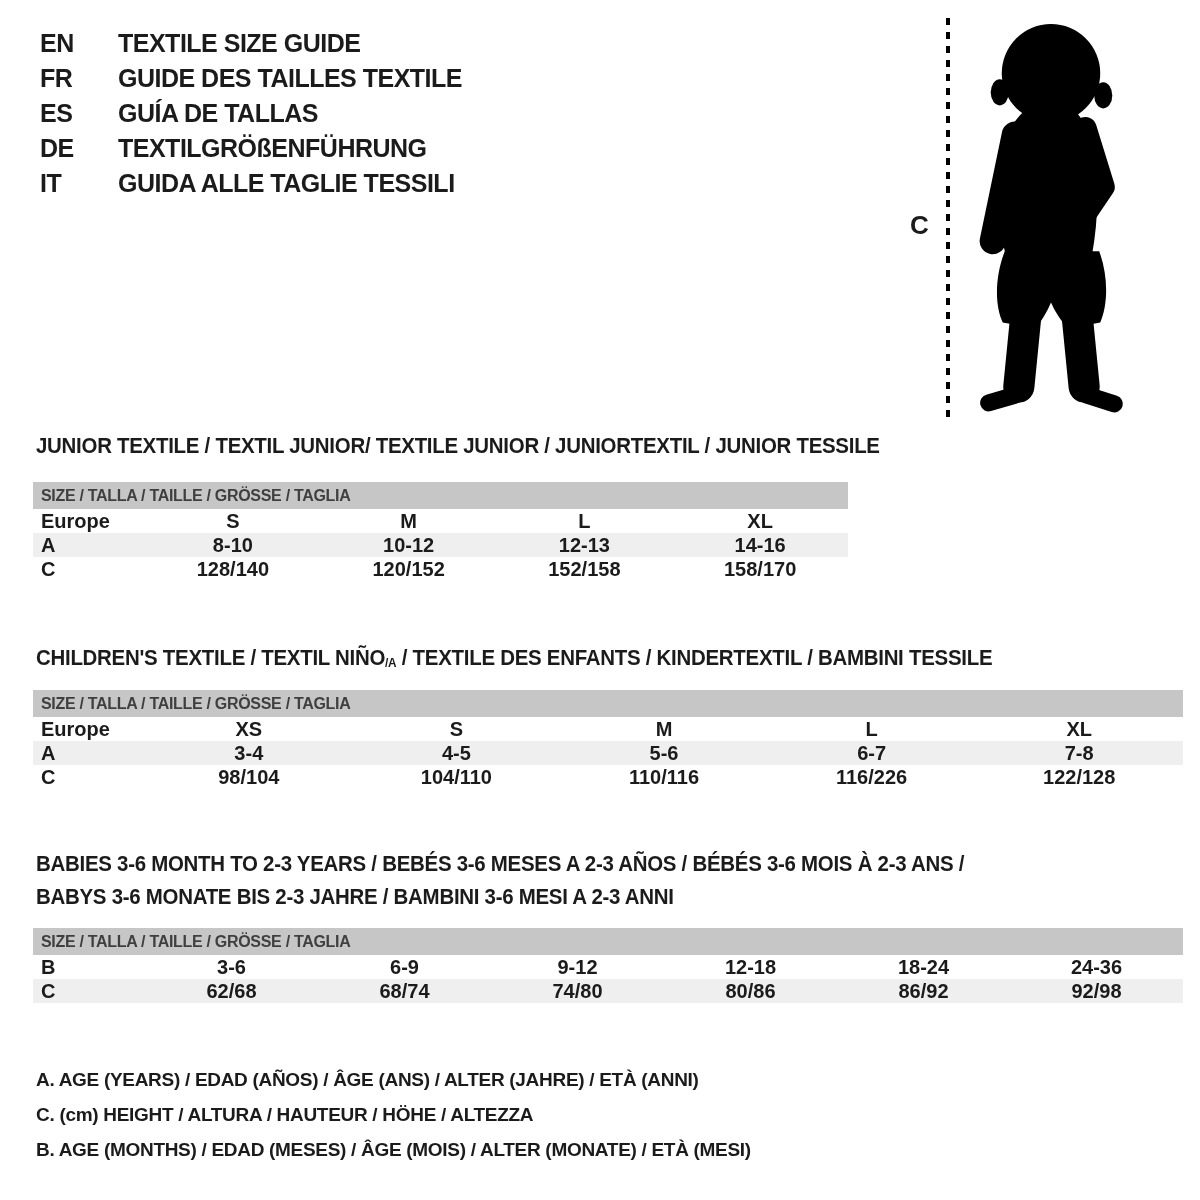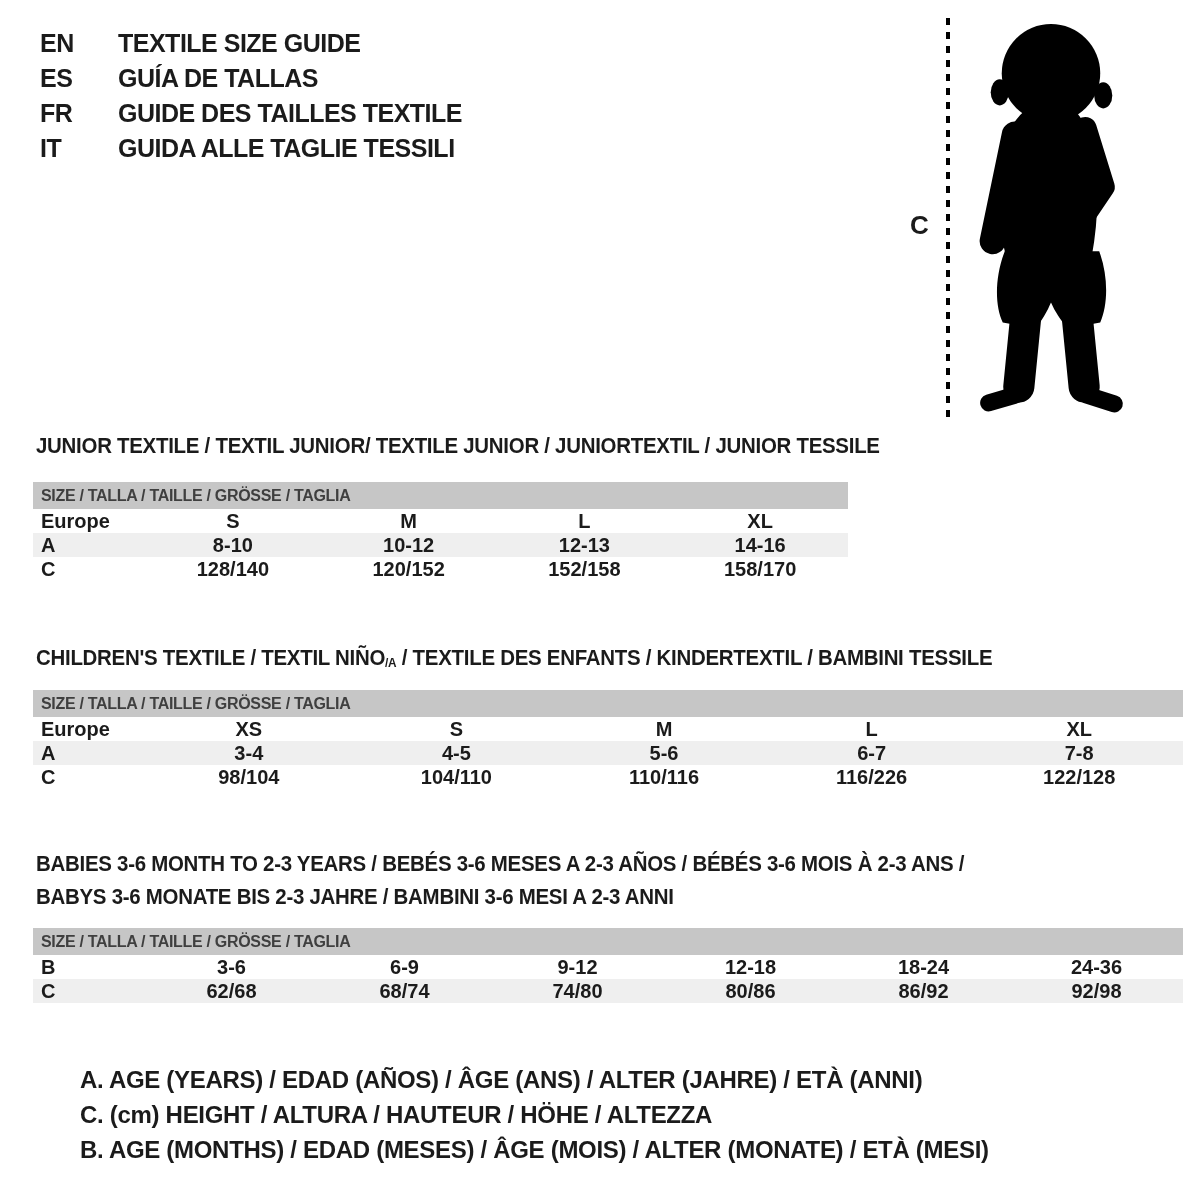--- a/index.html
+++ b/index.html
@@ -40,39 +40,43 @@
   table.sizes th {
     background:var(--table-header-bg,#c6c6c6); color:var(--table-header-text,#3f3f3f);
     text-align:left; font-size:16px; height:27px; padding:0 0 0 8px; letter-spacing:-0.3px;
   }
   table.sizes td { text-align:center; height:24px; vertical-align:middle; padding:0; }
   table.sizes td.lbl { text-align:left; padding-left:8px; }
   table.sizes tr.shade td { background:var(--row-shade-bg,#efefef); }
   col.c-lbl { width:112px; }
 
   
-  .legend { position:absolute; left:36px; top:1062px; font-size:24px; line-height:35px; letter-spacing:-0.3px;margin-left:44px; }
+  .legend { position:absolute; left:36px; top:1062px; font-size:19px; line-height:35px; letter-spacing:-0.3px; }
 </style>
 </head>
 <body>
 
 <div class="page">
 
   <div class="langs">
     <div class="lang-row">
       <span class="lang-code">EN</span>
       <span class="lang-label">TEXTILE SIZE GUIDE</span>
     </div>
     <div class="lang-row">
+      <span class="lang-code">FR</span>
+      <span class="lang-label">GUIDE DES TAILLES TEXTILE</span>
+    </div>
+    <div class="lang-row">
       <span class="lang-code">ES</span>
       <span class="lang-label">GUÍA DE TALLAS</span>
     </div>
     <div class="lang-row">
-      <span class="lang-code">FR</span>
-      <span class="lang-label">GUIDE DES TAILLES TEXTILE</span>
+      <span class="lang-code">DE</span>
+      <span class="lang-label">TEXTILGRÖßENFÜHRUNG</span>
     </div>
     <div class="lang-row">
       <span class="lang-code">IT</span>
       <span class="lang-label">GUIDA ALLE TAGLIE TESSILI</span>
     </div>
   </div>
 
   <div class="figure">
     <span class="c-label">C</span>
     <div class="dash-line"></div>

